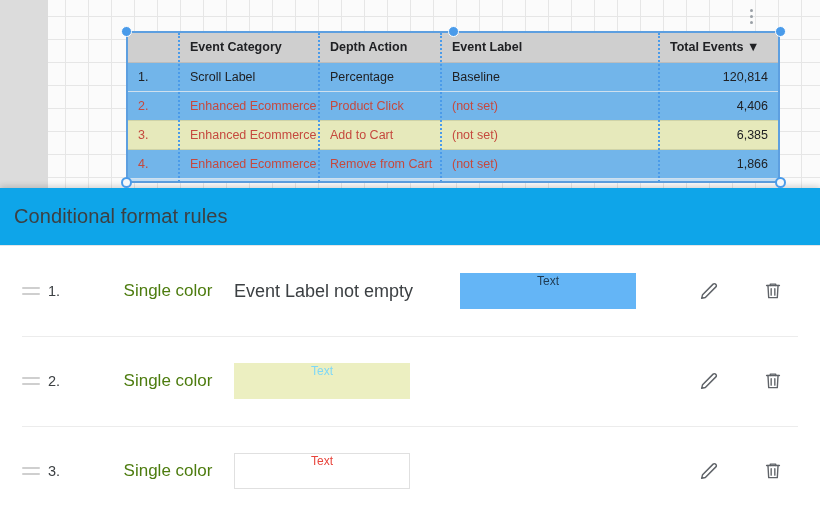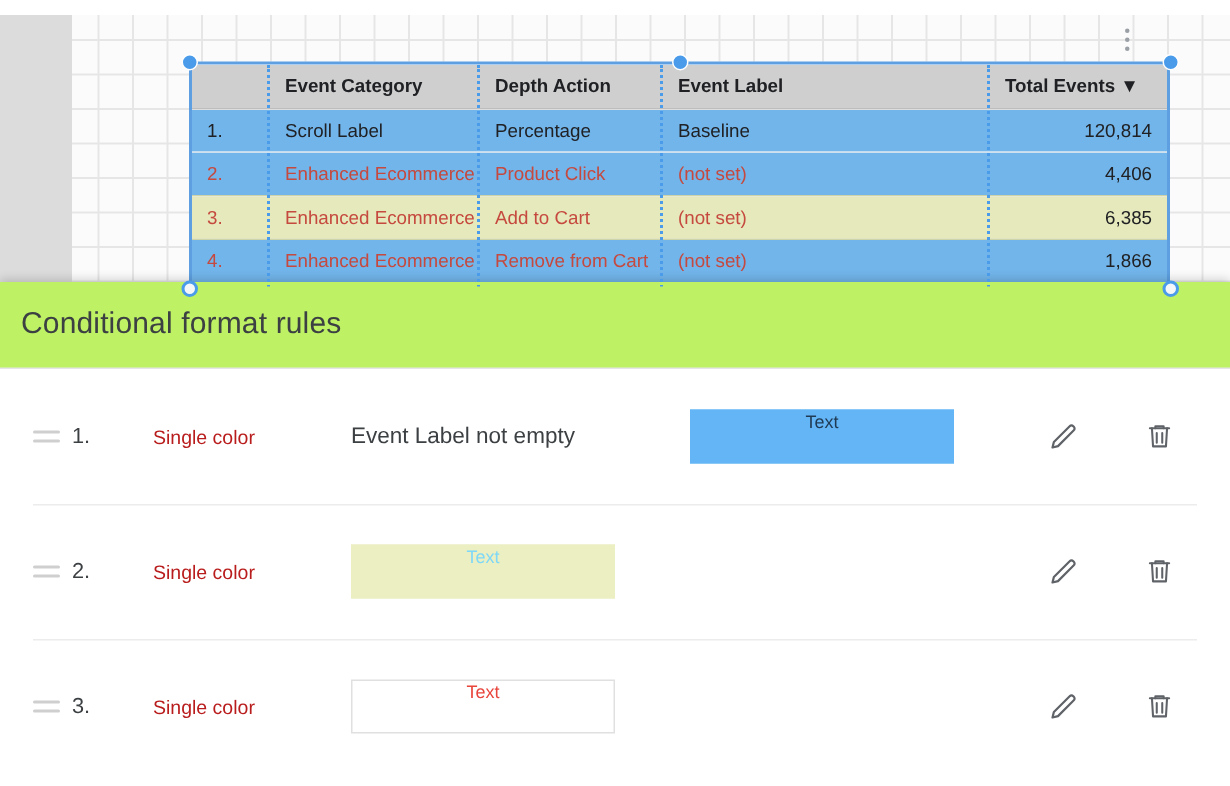--- a/index.html
+++ b/index.html
@@ -15,21 +15,21 @@
   #app {
     position: relative;
     width: 820px;
     height: 524px;
     overflow: hidden;
   }
 
   
   .canvas-area {
     position: absolute;
-    left: 0; top: 10px;
+    left: 0; top: 0;
     width: 820px;
     height: 190px;
     background: #ffffff;
     overflow: hidden;
   }
   .canvas-left-gutter {
     position: absolute;
     left: 0; top: 0;
     width: 48px;
     height: 190px;
@@ -155,21 +155,21 @@
     left: 0;
     top: 188px;
     width: 820px;
     height: 336px;
     background: #ffffff;
     box-shadow: 0 -2px 6px rgba(0,0,0,0.16);
     overflow: hidden;
   }
   .dialog-header {
     height: 58px;
-    background: #bef264;
+    background: #0ea5e9;
     border-bottom: 1px solid #e3e5e8;
     display: flex;
     align-items: center;
     padding: 0 14px;
     box-sizing: border-box;
   }
   .dialog-title {
     font-size: 20px;
     color: #3c4043;
     font-weight: normal;
@@ -214,27 +214,28 @@
   }
 
   .rule-index {
     width: 54px;
     font-size: 14.5px;
     color: #3c4043;
     flex: 0 0 auto;
   }
   .rule-type {
     width: 132px;
-    font-size: 13px;
-    color: #b91c1c;
+    font-size: 17px;
+    color: #4d7c0f;
     flex: 0 0 auto;
+    text-align: center;
   }
   .rule-condition {
     width: 226px;
-    font-size: 15px;
+    font-size: 18px;
     color: #3c4043;
     line-height: 20px;
     flex: 0 0 auto;
   }
 
   .swatch-wrap {
     width: 200px;
     display: flex;
     justify-content: flex-start;
     flex: 0 0 auto;

